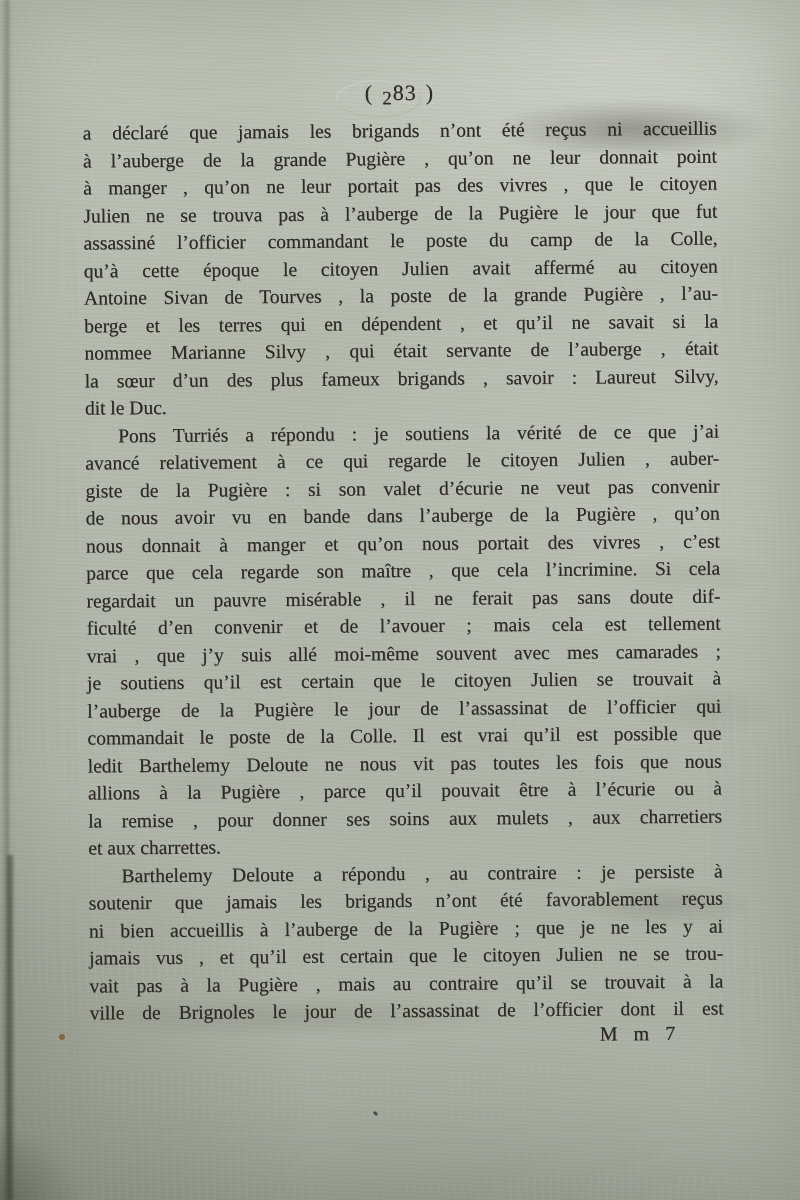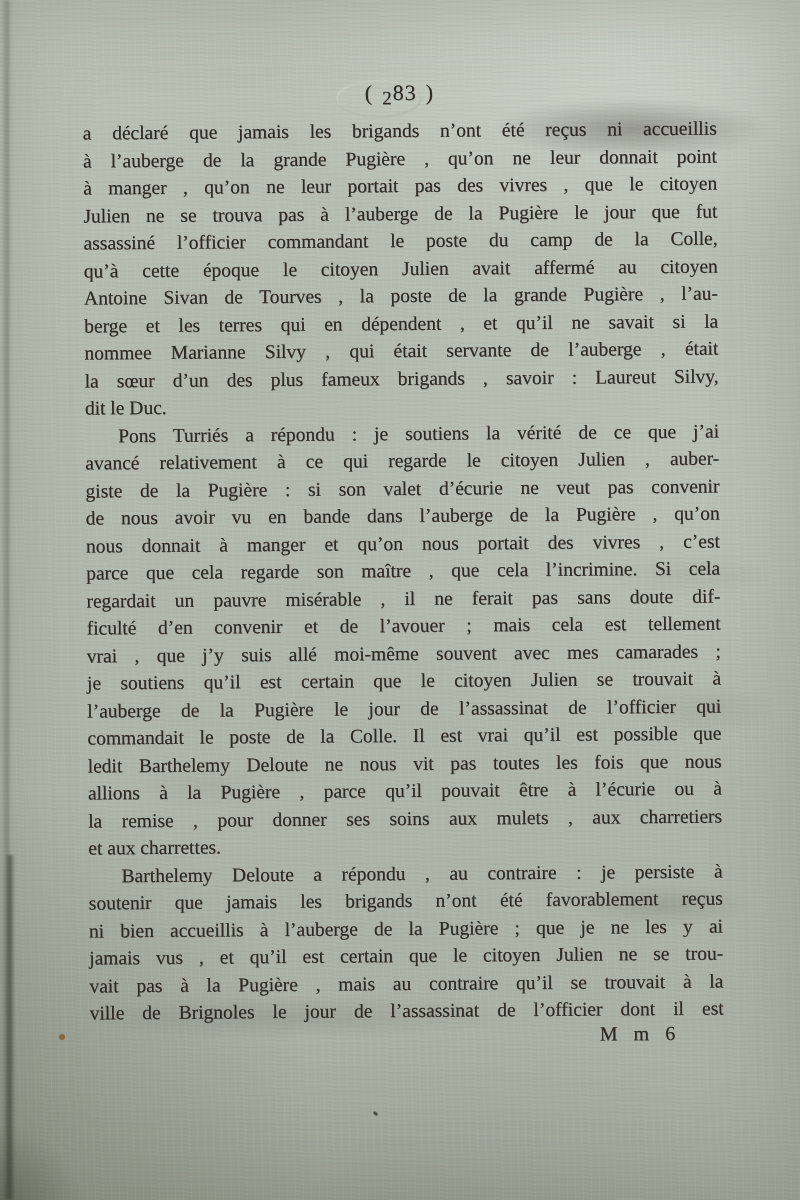--- a/index.html
+++ b/index.html
@@ -160,21 +160,21 @@
         <div class="line">allions à la Pugière , parce qu’il pouvait être à l’écurie ou à</div>
         <div class="line">la remise , pour donner ses soins aux mulets , aux charretiers</div>
         <div class="line nojust">et aux charrettes.</div>
         <div class="line indent">Barthelemy Deloute a répondu , au contraire : je persiste à</div>
         <div class="line">soutenir que jamais les brigands n’ont été favorablement reçus</div>
         <div class="line">ni bien accueillis à l’auberge de la Pugière ; que je ne les y ai</div>
         <div class="line">jamais vus , et qu’il est certain que le citoyen Julien ne se trou-</div>
         <div class="line">vait pas à la Pugière , mais au contraire qu’il se trouvait à la</div>
         <div class="line">ville de Brignoles le jour de l’assassinat de l’officier dont il est</div>
       </div>
-    <div class="signature">M m 6</div>
+    <div class="signature">M m 7</div>
   </div>
 
   <div class="overlay smudge-top"></div>
   <div class="overlay smudge-mid"></div>
   <div class="overlay smudge-bottom"></div>
   <div class="overlay foxing-spot"></div>
   <div class="overlay ink-fleck"></div>
 
   <div class="vignette"></div>
 

